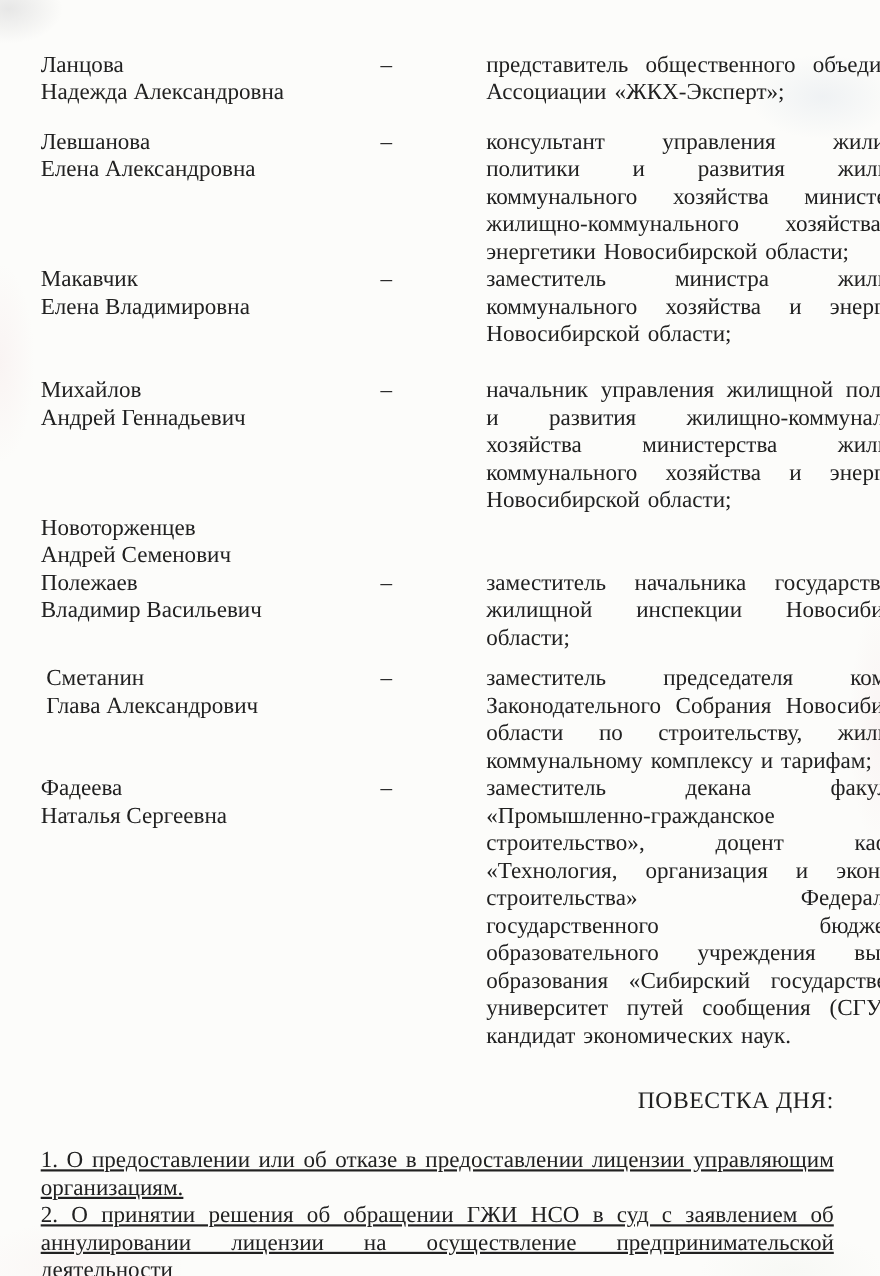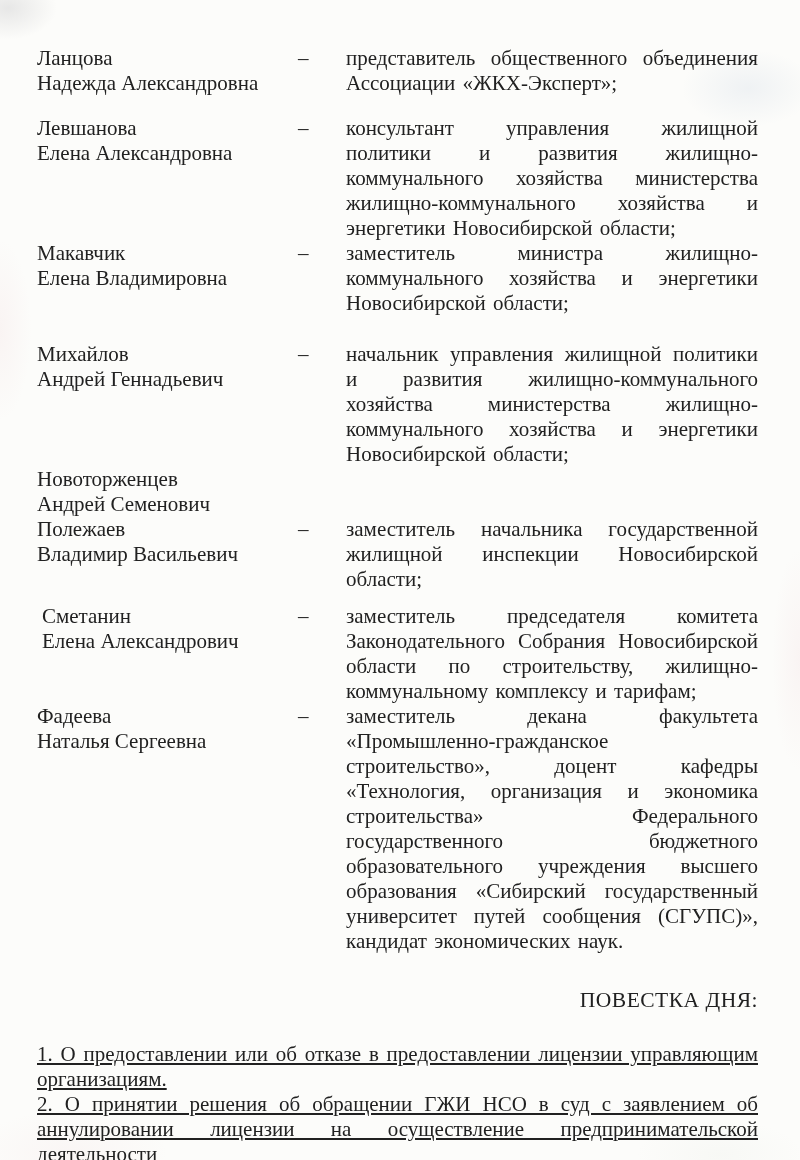--- a/index.html
+++ b/index.html
@@ -27,20 +27,21 @@
       radial-gradient(ellipse 140px 60px at 70px 1152px, rgba(226,172,182,0.08), transparent 70%),
       radial-gradient(ellipse 120px 50px at 720px 1155px, rgba(190,205,185,0.08), transparent 70%);
   }
   .members {
     min-height: 926px;
     box-sizing: border-box;
   }
   .member-row {
     display: flex;
     align-items: flex-start;
+    gap: 48px;
   }
   .member-row.gap20 { margin-top: 20px; }
   .member-row.gap26 { margin-top: 26px; }
   .member-row.gap12 { margin-top: 12px; }
   .col-name  { width: 261px; flex: 0 0 261px; }
   .col-name.indent { text-indent: 5px; }
   .col-dash  { width: 48px;  flex: 0 0 48px; }
   .col-role  {
     width: 412px; flex: 0 0 412px;
     text-align: justify;
@@ -118,21 +119,21 @@
         <div>Полежаев</div>
         <div>Владимир Васильевич</div>
       </div>
       <div class="col-dash">–</div>
       <div class="col-role">заместитель начальника государственной жилищной инспекции Новосибирской области;</div>
     </div>
 
     <div class="member-row gap12">
       <div class="col-name indent">
         <div>Сметанин</div>
-        <div>Елена Александрович</div>
+        <div>Глава Александрович</div>
       </div>
       <div class="col-dash">–</div>
       <div class="col-role">заместитель председателя комитета Законодательного Собрания Новосибирской области по строительству, жилищно-коммунальному комплексу и тарифам;</div>
     </div>
 
     <div class="member-row">
       <div class="col-name">
         <div>Фадеева</div>
         <div>Наталья Сергеевна</div>
       </div>

